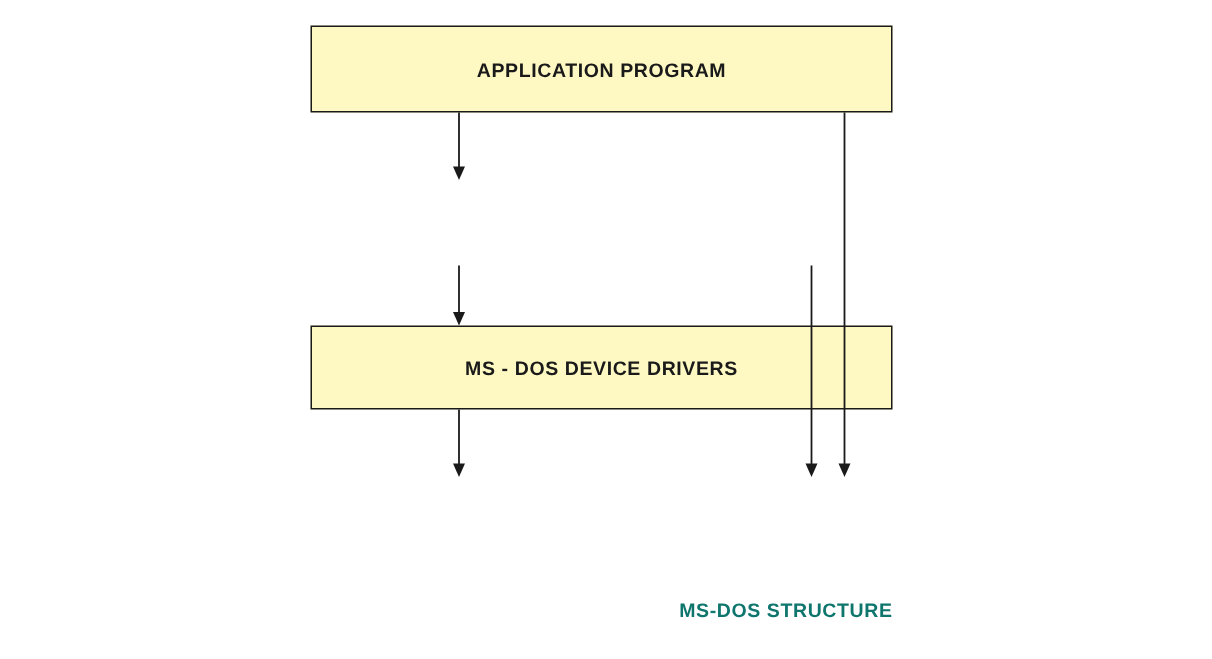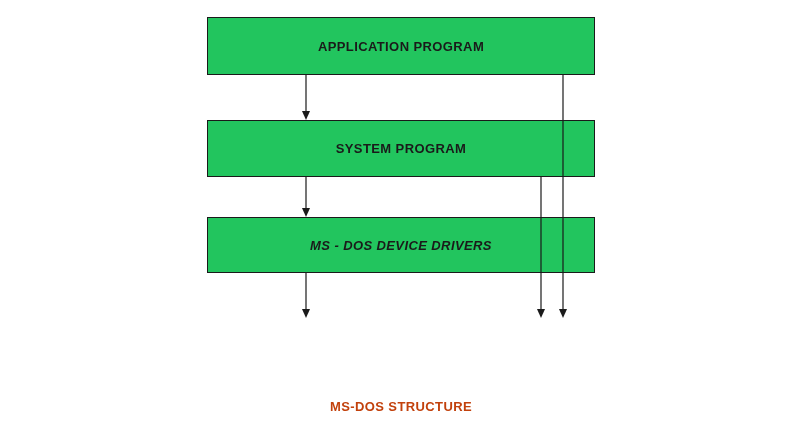--- a/index.html
+++ b/index.html
@@ -12,37 +12,37 @@
     position: relative;
     width: 808px;
     height: 439px;
     background: #ffffff;
     overflow: hidden;
   }
   .node {
     position: absolute;
     left: 207px;
     width: 388px;
-    background: #22c55e;
+    background: #fef9c3;
     border: 1px solid #1a1a1a;
     box-sizing: border-box;
     display: flex;
     align-items: center;
     justify-content: center;
   }
   .node span {
     font-size: 13px;
     font-weight: bold;
     color: #1a1a1a;
     letter-spacing: 0.4px;
     text-align: center;
   }
   .node-application { top: 17px;  height: 58px; }
   .node-system      { top: 120px; height: 57px; }
-  .node-msdos       { top: 217px; height: 56px; font-style: italic; }
+  .node-msdos       { top: 217px; height: 56px; }
   .node-rombios     { top: 318px; height: 55px; }
   .arrows {
     position: absolute;
     top: 0;
     left: 0;
     width: 808px;
     height: 439px;
     pointer-events: none;
     z-index: 5;
   }
@@ -51,39 +51,36 @@
     stroke-width: 1.2;
   }
   .arrows polygon {
     fill: #1a1a1a;
   }
   .caption {
     position: absolute;
     left: 207px;
     top: 399px;
     width: 388px;
-    text-align: center;
+    text-align: right;
     font-size: 13px;
     font-weight: bold;
-    color: #c2410c;
+    color: #0f766e;
     letter-spacing: 0.4px;
   }
 </style>
 </head>
 <body>
 
 <div class="stage">
 
   <div class="node node-application">
     <span>APPLICATION PROGRAM</span>
   </div>
 
-  <div class="node node-system">
-    <span>SYSTEM PROGRAM</span>
-  </div>
 
   <div class="node node-msdos">
     <span>MS - DOS DEVICE DRIVERS</span>
   </div>
 
 
   <svg class="arrows" viewBox="0 0 808 439" xmlns="http://www.w3.org/2000/svg">
 
     <g>
       <line x1="306" y1="75" x2="306" y2="112"></line>

